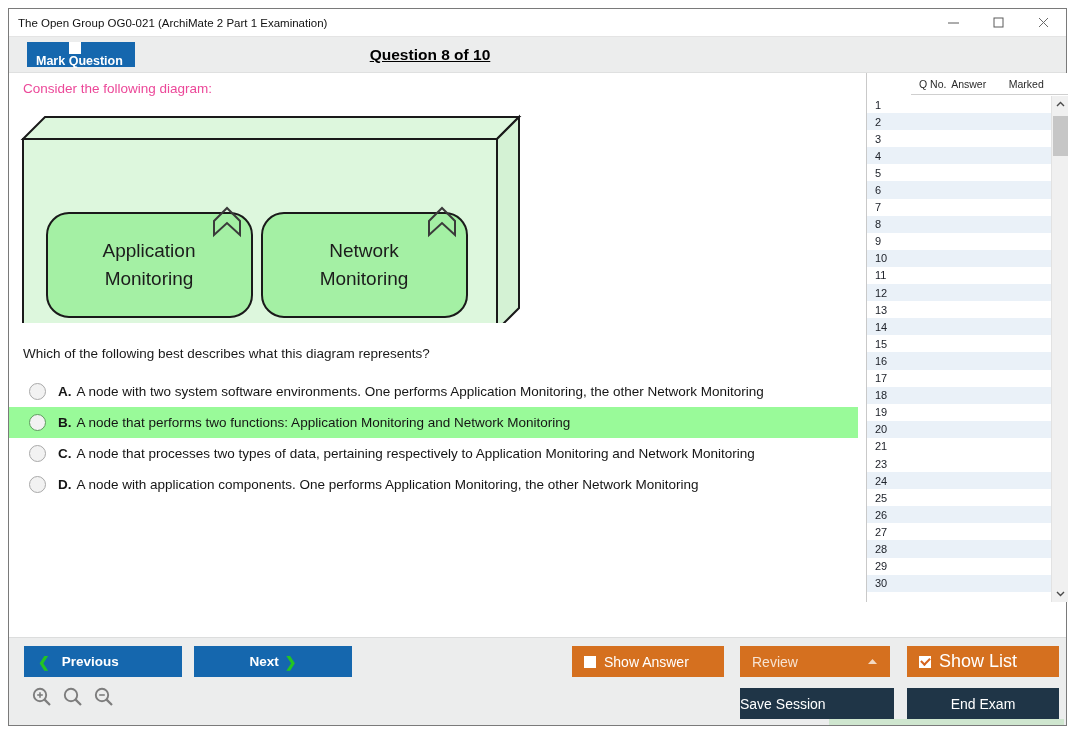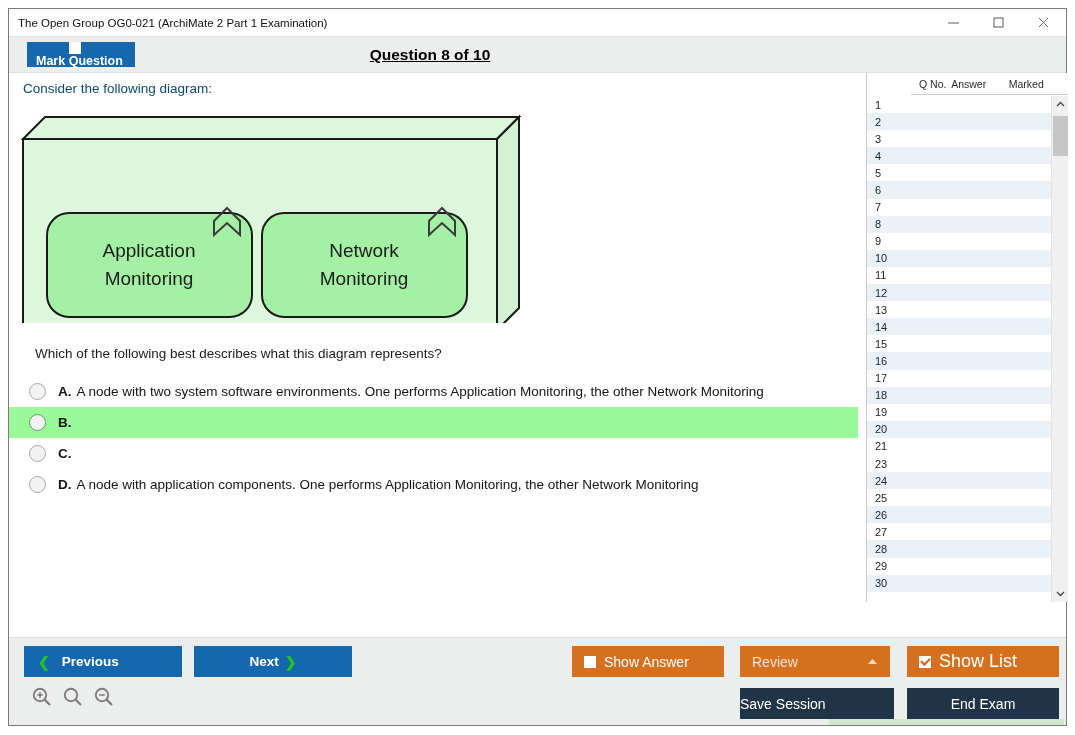--- a/index.html
+++ b/index.html
@@ -89,39 +89,39 @@
 
   
   #content {
     position: absolute; left: 0; top: 0;
     width: 849px; height: 529px;
     background: #ffffff;
     overflow: hidden;
   }
   #prompt-lead {
     position: absolute; left: 14px; top: 8px;
-    font-size: 13.5px; color: #0c4a6e;
+    font-size: 13.5px; color: #ec4899;
   }
 
   
   #diagram-wrap {
     position: absolute; left: 6px; top: 32px;
     width: 516px; height: 218px;
   }
   #diagram-svg { display: block; }
   .node-label {
     font-family: "Liberation Sans", sans-serif;
     font-size: 19px;
     fill: #1c1c1c;
     text-anchor: middle;
   }
 
   #prompt-question {
     position: absolute; left: 14px; top: 273px;
-    font-size: 13.5px; color: #1a1a1a; margin-left: 12px;
+    font-size: 13.5px; color: #1a1a1a;
   }
 
   
   #options { position: absolute; left: 0; top: 303px; width: 849px; }
   .option-row {
     height: 31px;
     display: flex; align-items: center;
     padding-left: 20px;
     font-size: 13.5px; color: #151515;
     cursor: pointer;
@@ -319,24 +319,26 @@
 
       <div id="options">
         <div class="option-row">
           <span class="radio"></span>
           <span class="opt-letter">A.</span>
           <span class="opt-text">A node with two system software environments. One performs Application Monitoring, the other Network Monitoring</span>
         </div>
         <div class="option-row highlight">
           <span class="radio"></span>
           <span class="opt-letter">B.</span>
+          <span class="opt-text">A node that performs two functions: Application Monitoring and Network Monitoring</span>
         </div>
         <div class="option-row">
           <span class="radio"></span>
           <span class="opt-letter">C.</span>
+          <span class="opt-text">A node that processes two types of data, pertaining respectively to Application Monitoring and Network Monitoring</span>
         </div>
         <div class="option-row">
           <span class="radio"></span>
           <span class="opt-letter">D.</span>
           <span class="opt-text">A node with application components. One performs Application Monitoring, the other Network Monitoring</span>
         </div>
       </div>
 
     </div>
 

